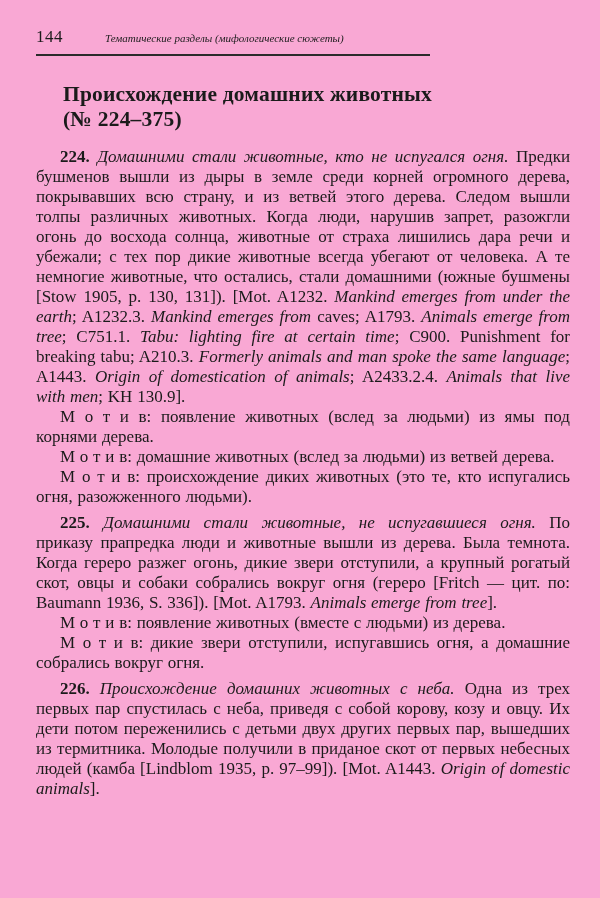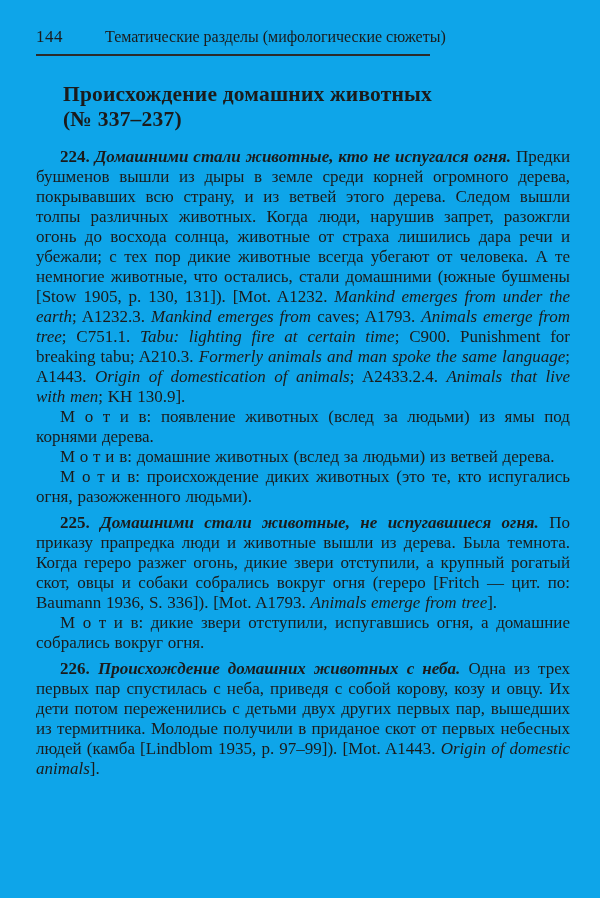--- a/index.html
+++ b/index.html
@@ -7,37 +7,38 @@
     width: 600px; height: 898px;
     background: #ffffff;
     color: #1b1b1b;
     font-family: "Liberation Serif", "DejaVu Serif", serif;
     overflow: hidden;
   }
   .page {
     box-sizing: border-box;
     width: 600px; height: 898px;
     padding: 27px 30px 0 36px;
-    background: #0ea5e9;
+    background: #f9a8d4;
   }
   
   .running-head {
     width: 394px;
     display: flex;
     align-items: baseline;
     border-bottom: 2px solid #2b2b2b;
     padding-bottom: 7px;
   }
   .page-num {
     font-size: 17px;
     letter-spacing: 0.5px;
     flex: 0 0 auto;
   }
   .running-title {
-    font-size: 16px;
+    font-style: italic;
+    font-size: 11px;
     margin-left: 42px;
     white-space: nowrap;
   }
   
   .section-title {
     margin: 26px 0 13px 27px;
     font-size: 21.5px;
     font-weight: bold;
     line-height: 1.17;
     letter-spacing: 0.2px;
@@ -47,48 +48,49 @@
   .entry + .entry { margin-top: 6px; }
   p.para {
     margin: 0;
     font-size: 17px;
     line-height: 20px;
     text-align: justify;
     text-indent: 24px;
     word-spacing: 0.5px;
   }
   .seg-b  { font-weight: bold; }
-  .seg-bi { font-weight: bold; font-style: italic; }
+  .seg-bi { font-weight: normal; font-style: italic; }
   .seg-i  { font-style: italic; }
   .motif-label { white-space: pre; }
 </style>
 </head>
 <body>
 
 <div class="page">
 
   <div class="running-head">
     <span class="page-num">144</span>
     <span class="running-title">Тематические разделы (мифологические сюжеты)</span>
   </div>
 
   <h1 class="section-title">
     <span>Происхождение домашних животных</span><br>
-    <span>(№ 337–237)</span>
+    <span>(№ 224–375)</span>
   </h1>
 
   <div class="content" id="content">
       <div class="entry">
         <p class="para"><span class="seg-b">224. </span><span class="seg-bi">Домашними стали животные, кто не испугался огня. </span><span>Предки бушменов вышли из дыры в земле среди корней огромного дерева, покрывавших всю страну, и из ветвей этого дерева. Следом вышли толпы различных животных. Когда люди, нарушив запрет, разожгли огонь до восхода солнца, животные от страха лишились дара речи и убежали; с тех пор дикие животные всегда убегают от человека. А те немногие животные, что остались, стали домашними (южные бушмены [Stow 1905, p. 130, 131]). [Mot. A1232. </span><span class="seg-i">Mankind emerges from under the earth</span><span>; A1232.3. </span><span class="seg-i">Mankind emerges from</span><span> caves; A1793. </span><span class="seg-i">Animals emerge from tree</span><span>; C751.1. </span><span class="seg-i">Tabu: lighting fire at certain time</span><span>; C900. Punishment for breaking tabu; A210.3. </span><span class="seg-i">Formerly animals and man spoke the same language</span><span>; A1443. </span><span class="seg-i">Origin of domestication of animals</span><span>; A2433.2.4. </span><span class="seg-i">Animals that live with men</span><span>; KH 130.9].</span></p>
         <p class="para"><span class="motif-label">М о т и в:</span><span> появление животных (вслед за людьми) из ямы под корнями дерева.</span></p>
         <p class="para"><span class="motif-label">М о т и в:</span><span> домашние животных (вслед за людьми) из ветвей дерева.</span></p>
         <p class="para"><span class="motif-label">М о т и в:</span><span> происхождение диких животных (это те, кто испугались огня, разожженного людьми).</span></p>
       </div>
       <div class="entry">
         <p class="para"><span class="seg-b">225. </span><span class="seg-bi">Домашними стали животные, не испугавшиеся огня. </span><span>По приказу прапредка люди и животные вышли из дерева. Была темнота. Когда гереро разжег огонь, дикие звери отступили, а крупный рогатый скот, овцы и собаки собрались вокруг огня (гереро [Fritch — цит. по: Baumann 1936, S. 336]). [Mot. A1793. </span><span class="seg-i">Animals emerge from tree</span><span>].</span></p>
+        <p class="para"><span class="motif-label">М о т и в:</span><span> появление животных (вместе с людьми) из дерева.</span></p>
         <p class="para"><span class="motif-label">М о т и в:</span><span> дикие звери отступили, испугавшись огня, а домашние собрались вокруг огня.</span></p>
       </div>
       <div class="entry">
         <p class="para"><span class="seg-b">226. </span><span class="seg-bi">Происхождение домашних животных с неба. </span><span>Одна из трех первых пар спустилась с неба, приведя с собой корову, козу и овцу. Их дети потом переженились с детьми двух других первых пар, вышедших из термитника. Молодые получили в приданое скот от первых небесных людей (камба [Lindblom 1935, p. 97–99]). [Mot. A1443. </span><span class="seg-i">Origin of domestic animals</span><span>].</span></p>
       </div>
     </div>
 
 </div>
 
 </body></html>

